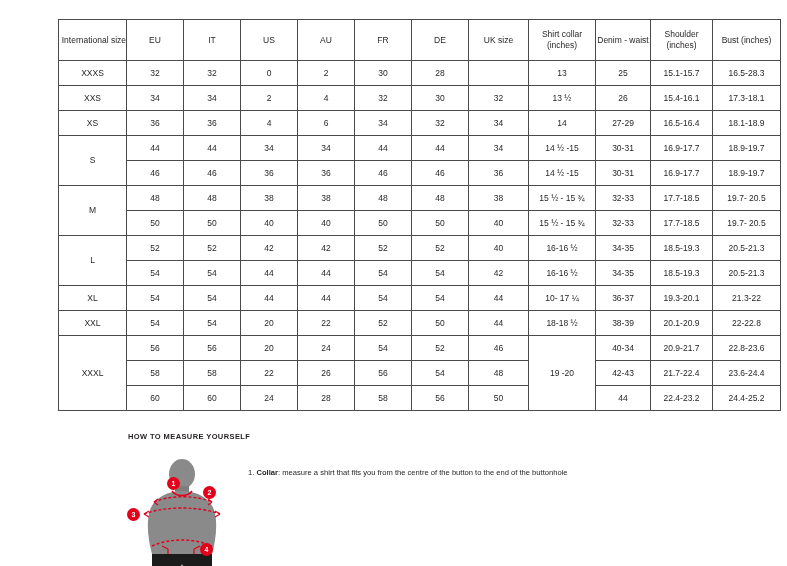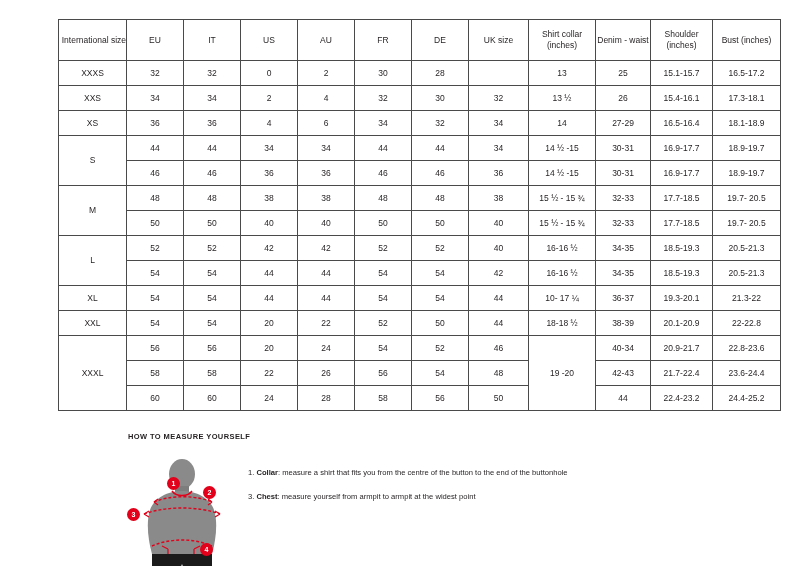--- a/index.html
+++ b/index.html
@@ -147,21 +147,21 @@
         <td>32</td>
         <td>32</td>
         <td>0</td>
         <td>2</td>
         <td>30</td>
         <td>28</td>
         <td></td>
         <td>13</td>
         <td>25</td>
         <td>15.1-15.7</td>
-        <td>16.5-17.2</td>
+        <td>16.5-28.3</td>
       </tr>
       <tr>
         <td>XXS</td>
         <td>34</td>
         <td>34</td>
         <td>2</td>
         <td>4</td>
         <td>32</td>
         <td>30</td>
         <td>32</td>
@@ -362,16 +362,15 @@
         <path d="M40 91 l -6 -3 M40 91 l 0 5" stroke="#e2001a" stroke-width="1.2" fill="none"></path>
         <path d="M66 91 l 6 -3 M66 91 l 0 5" stroke="#e2001a" stroke-width="1.2" fill="none"></path>
       </svg>
       <div class="marker m1">1</div>
       <div class="marker m2">2</div>
       <div class="marker m3">3</div>
       <div class="marker m4">4</div>
     </div>
     <ul class="measure-list" id="measure-list">
         <li><span>1. </span><b>Collar</b><span>: measure a shirt that fits you from the centre of the button to the end of the buttonhole</span></li>
-        <li><span>3. </span><b>Chest</b><span>: measure yourself from armpit to armpit at the widest point</span></li>
       </ul>
   </div>
 </div>
 
 </body></html>

